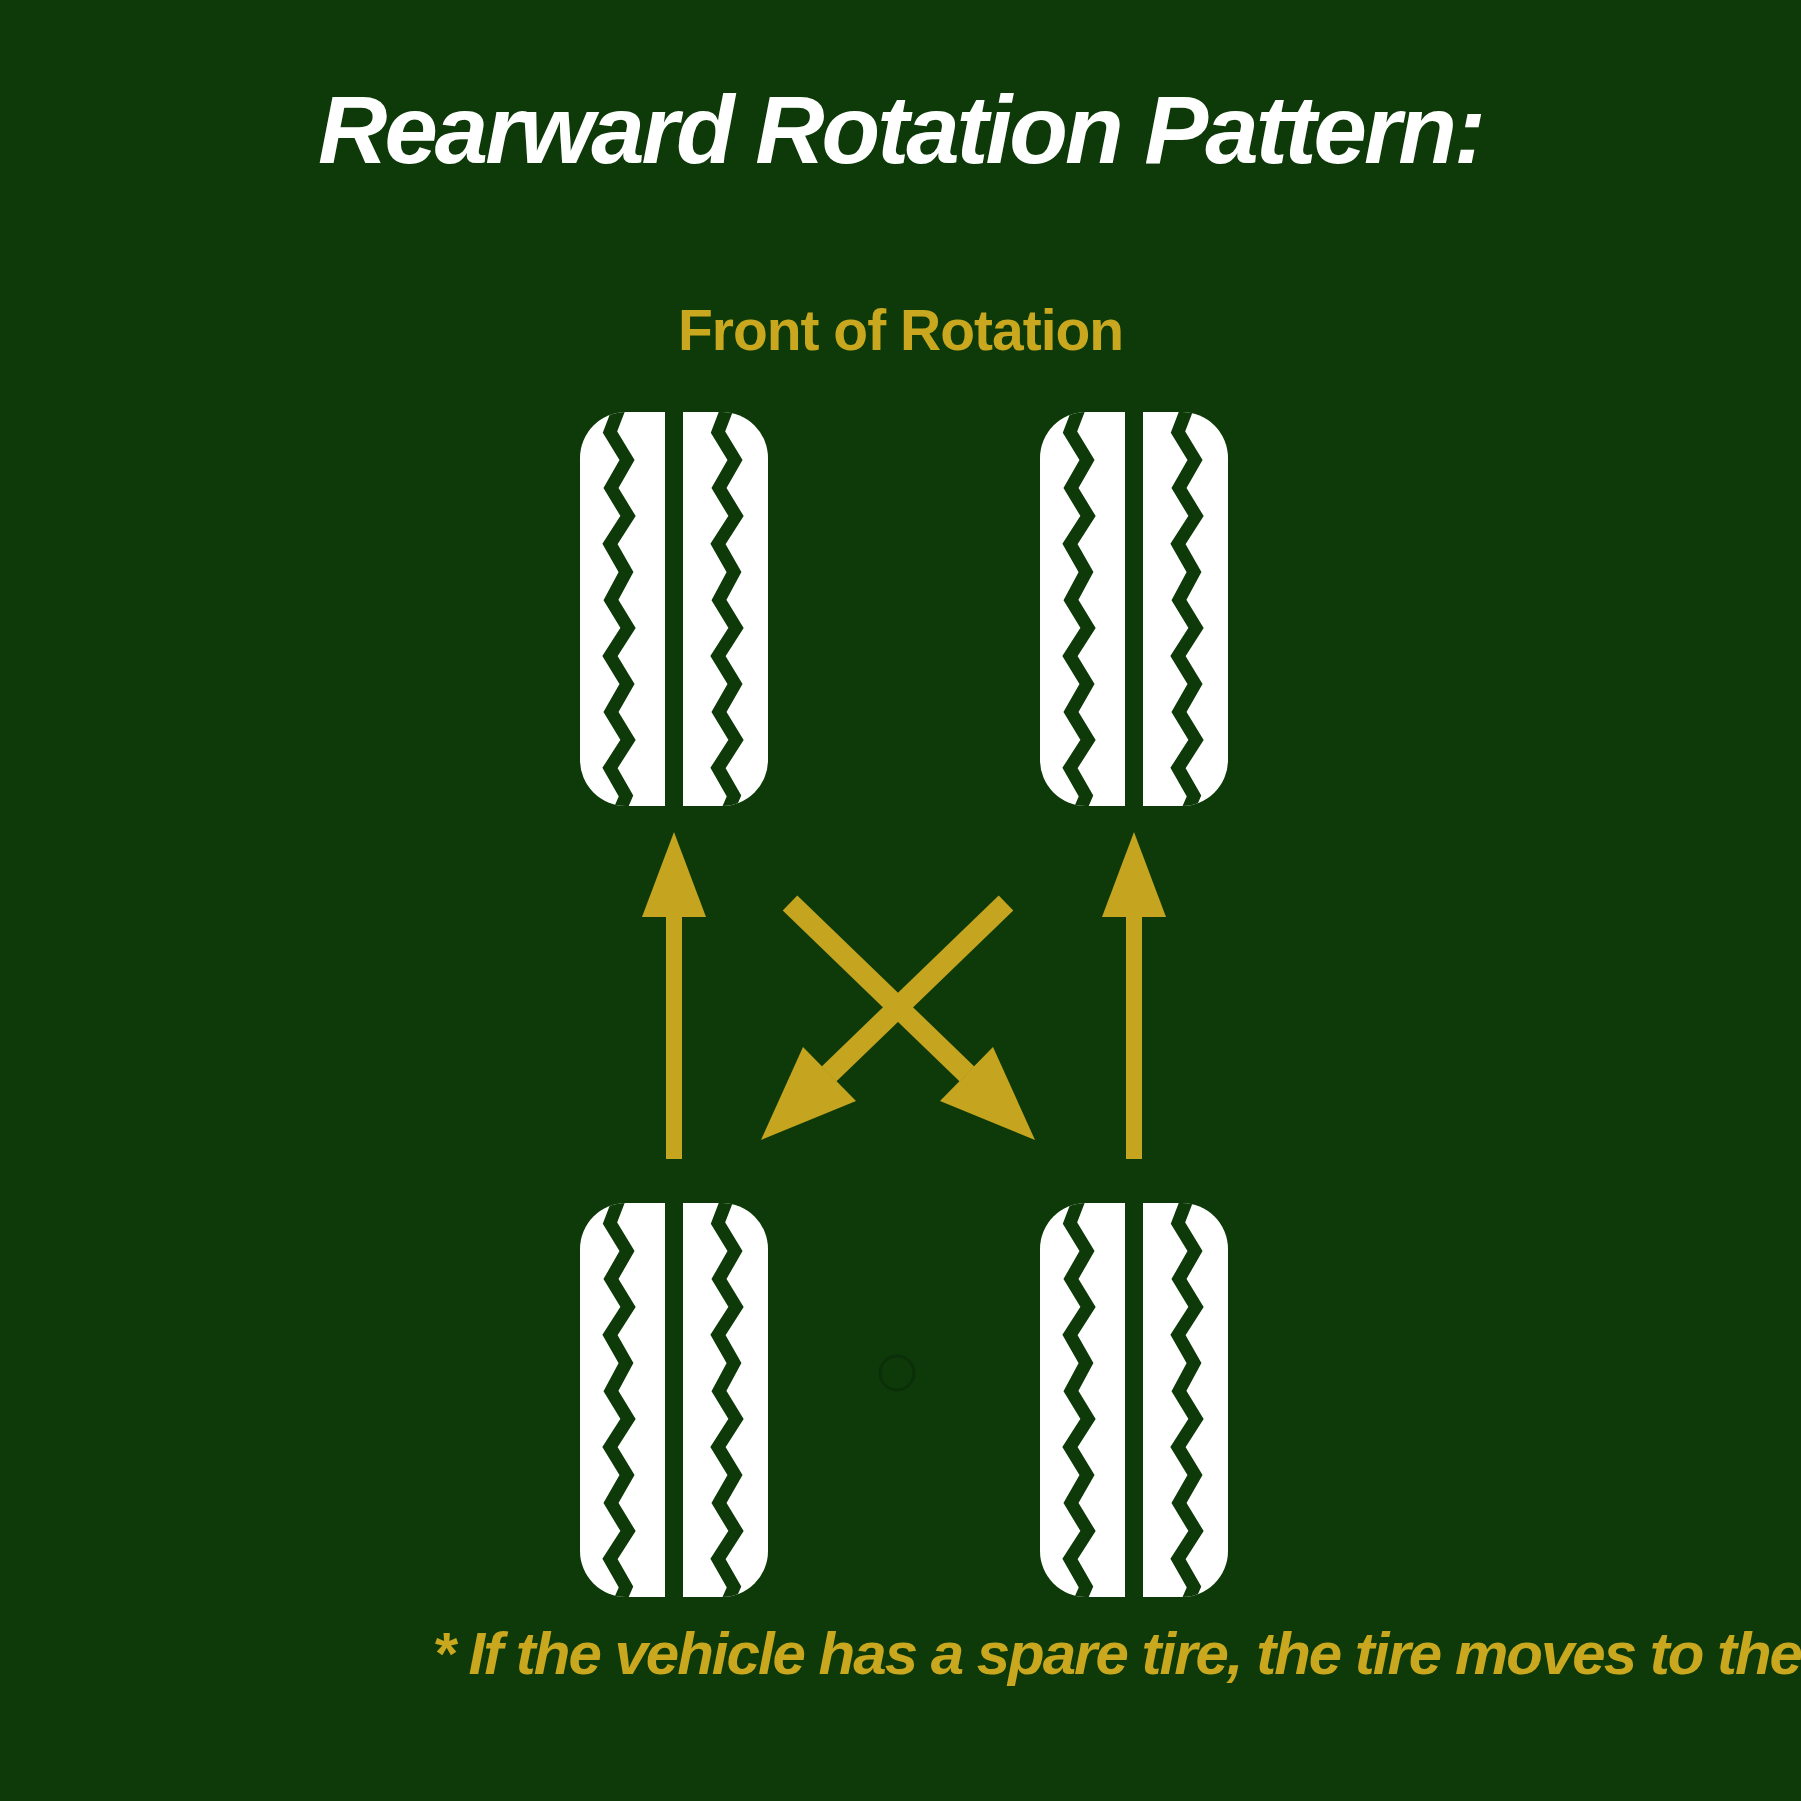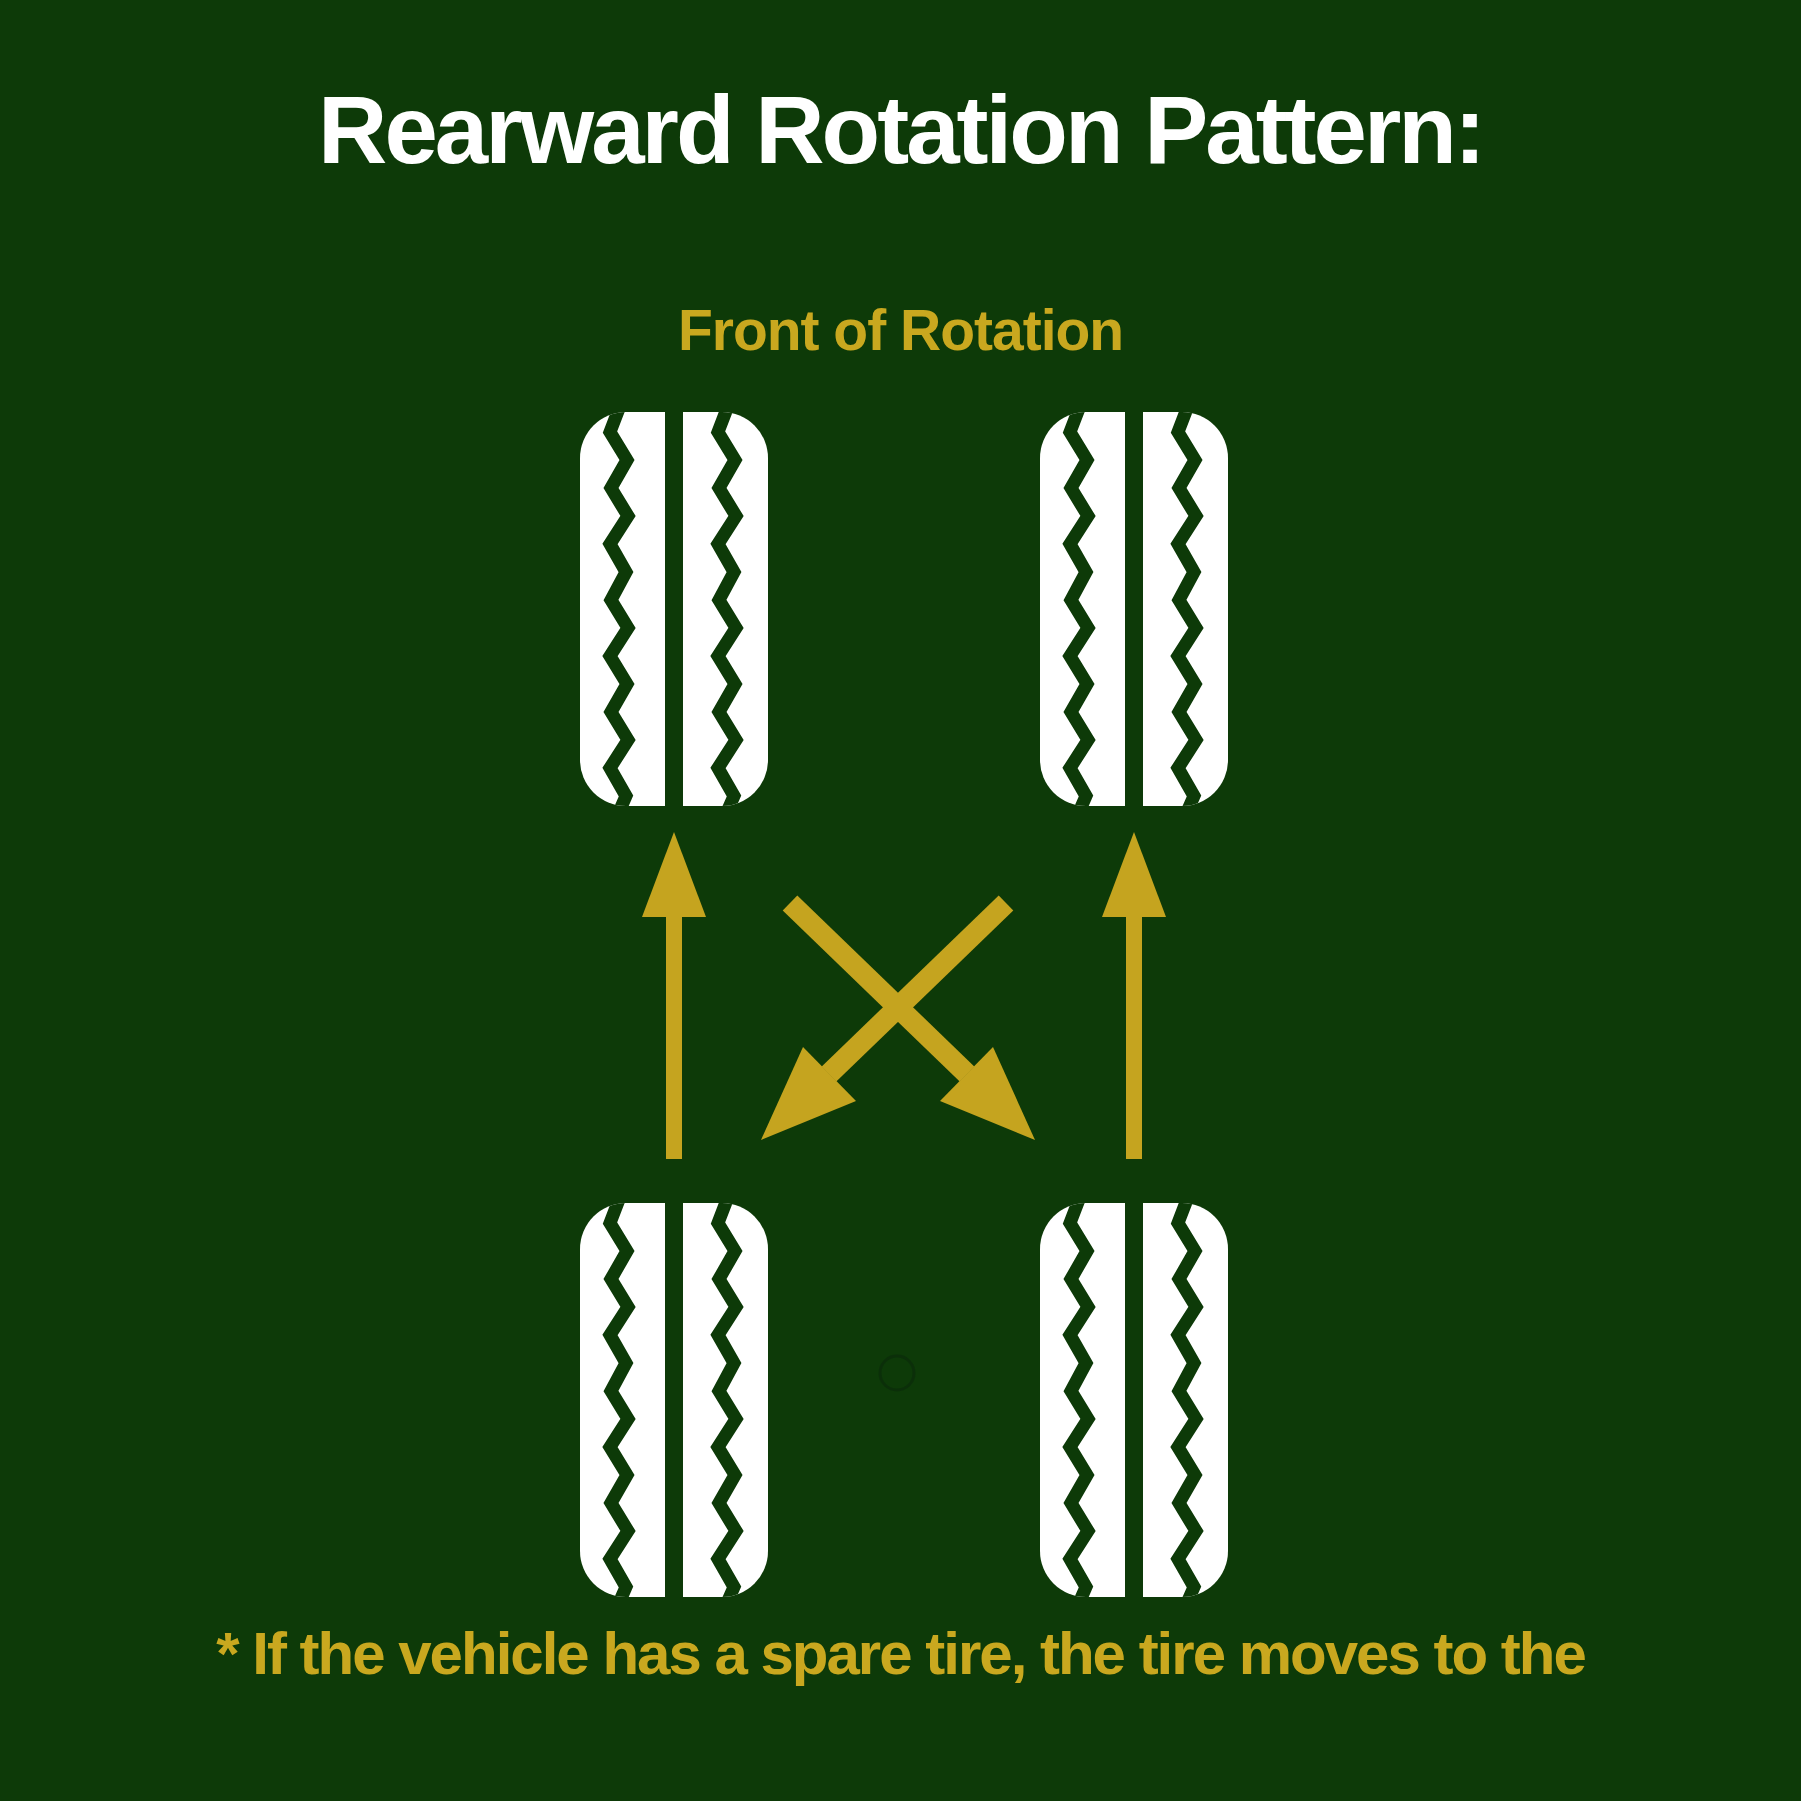--- a/index.html
+++ b/index.html
@@ -18,20 +18,21 @@
   }
   .title{
     position:absolute;
     top:82px;left:0;width:100%;
     text-align:center;
     color:var(--white);
     font-size:96px;
     font-weight:bold;
     letter-spacing:-3px;
     line-height:1;
+    font-style:italic;
   }
   .front-label{
     position:absolute;
     top:302px;left:0;width:100%;
     text-align:center;
     color:var(--gold-text);
     font-size:57px;
     font-weight:bold;
     letter-spacing:-1px;
     line-height:1;
@@ -45,23 +46,24 @@
   #tire-front-right{left:1040px;top:412px;}
   #tire-rear-left  {left:580px; top:1203px;}
   #tire-rear-right {left:1040px;top:1203px;}
   .arrows-layer{
     position:absolute;inset:0;
     pointer-events:none;
   }
   .footnote{
     position:absolute;
     top:1618px;left:0;width:100%;
-    text-align:center;
+    text-align:right;
     color:var(--gold-text);
     font-size:60px;
+    font-style:italic;
     font-weight:bold;
     letter-spacing:-2px;
     line-height:1.2;
   }
 </style>
 </head>
 <body>
 
 <div class="canvas">
 

